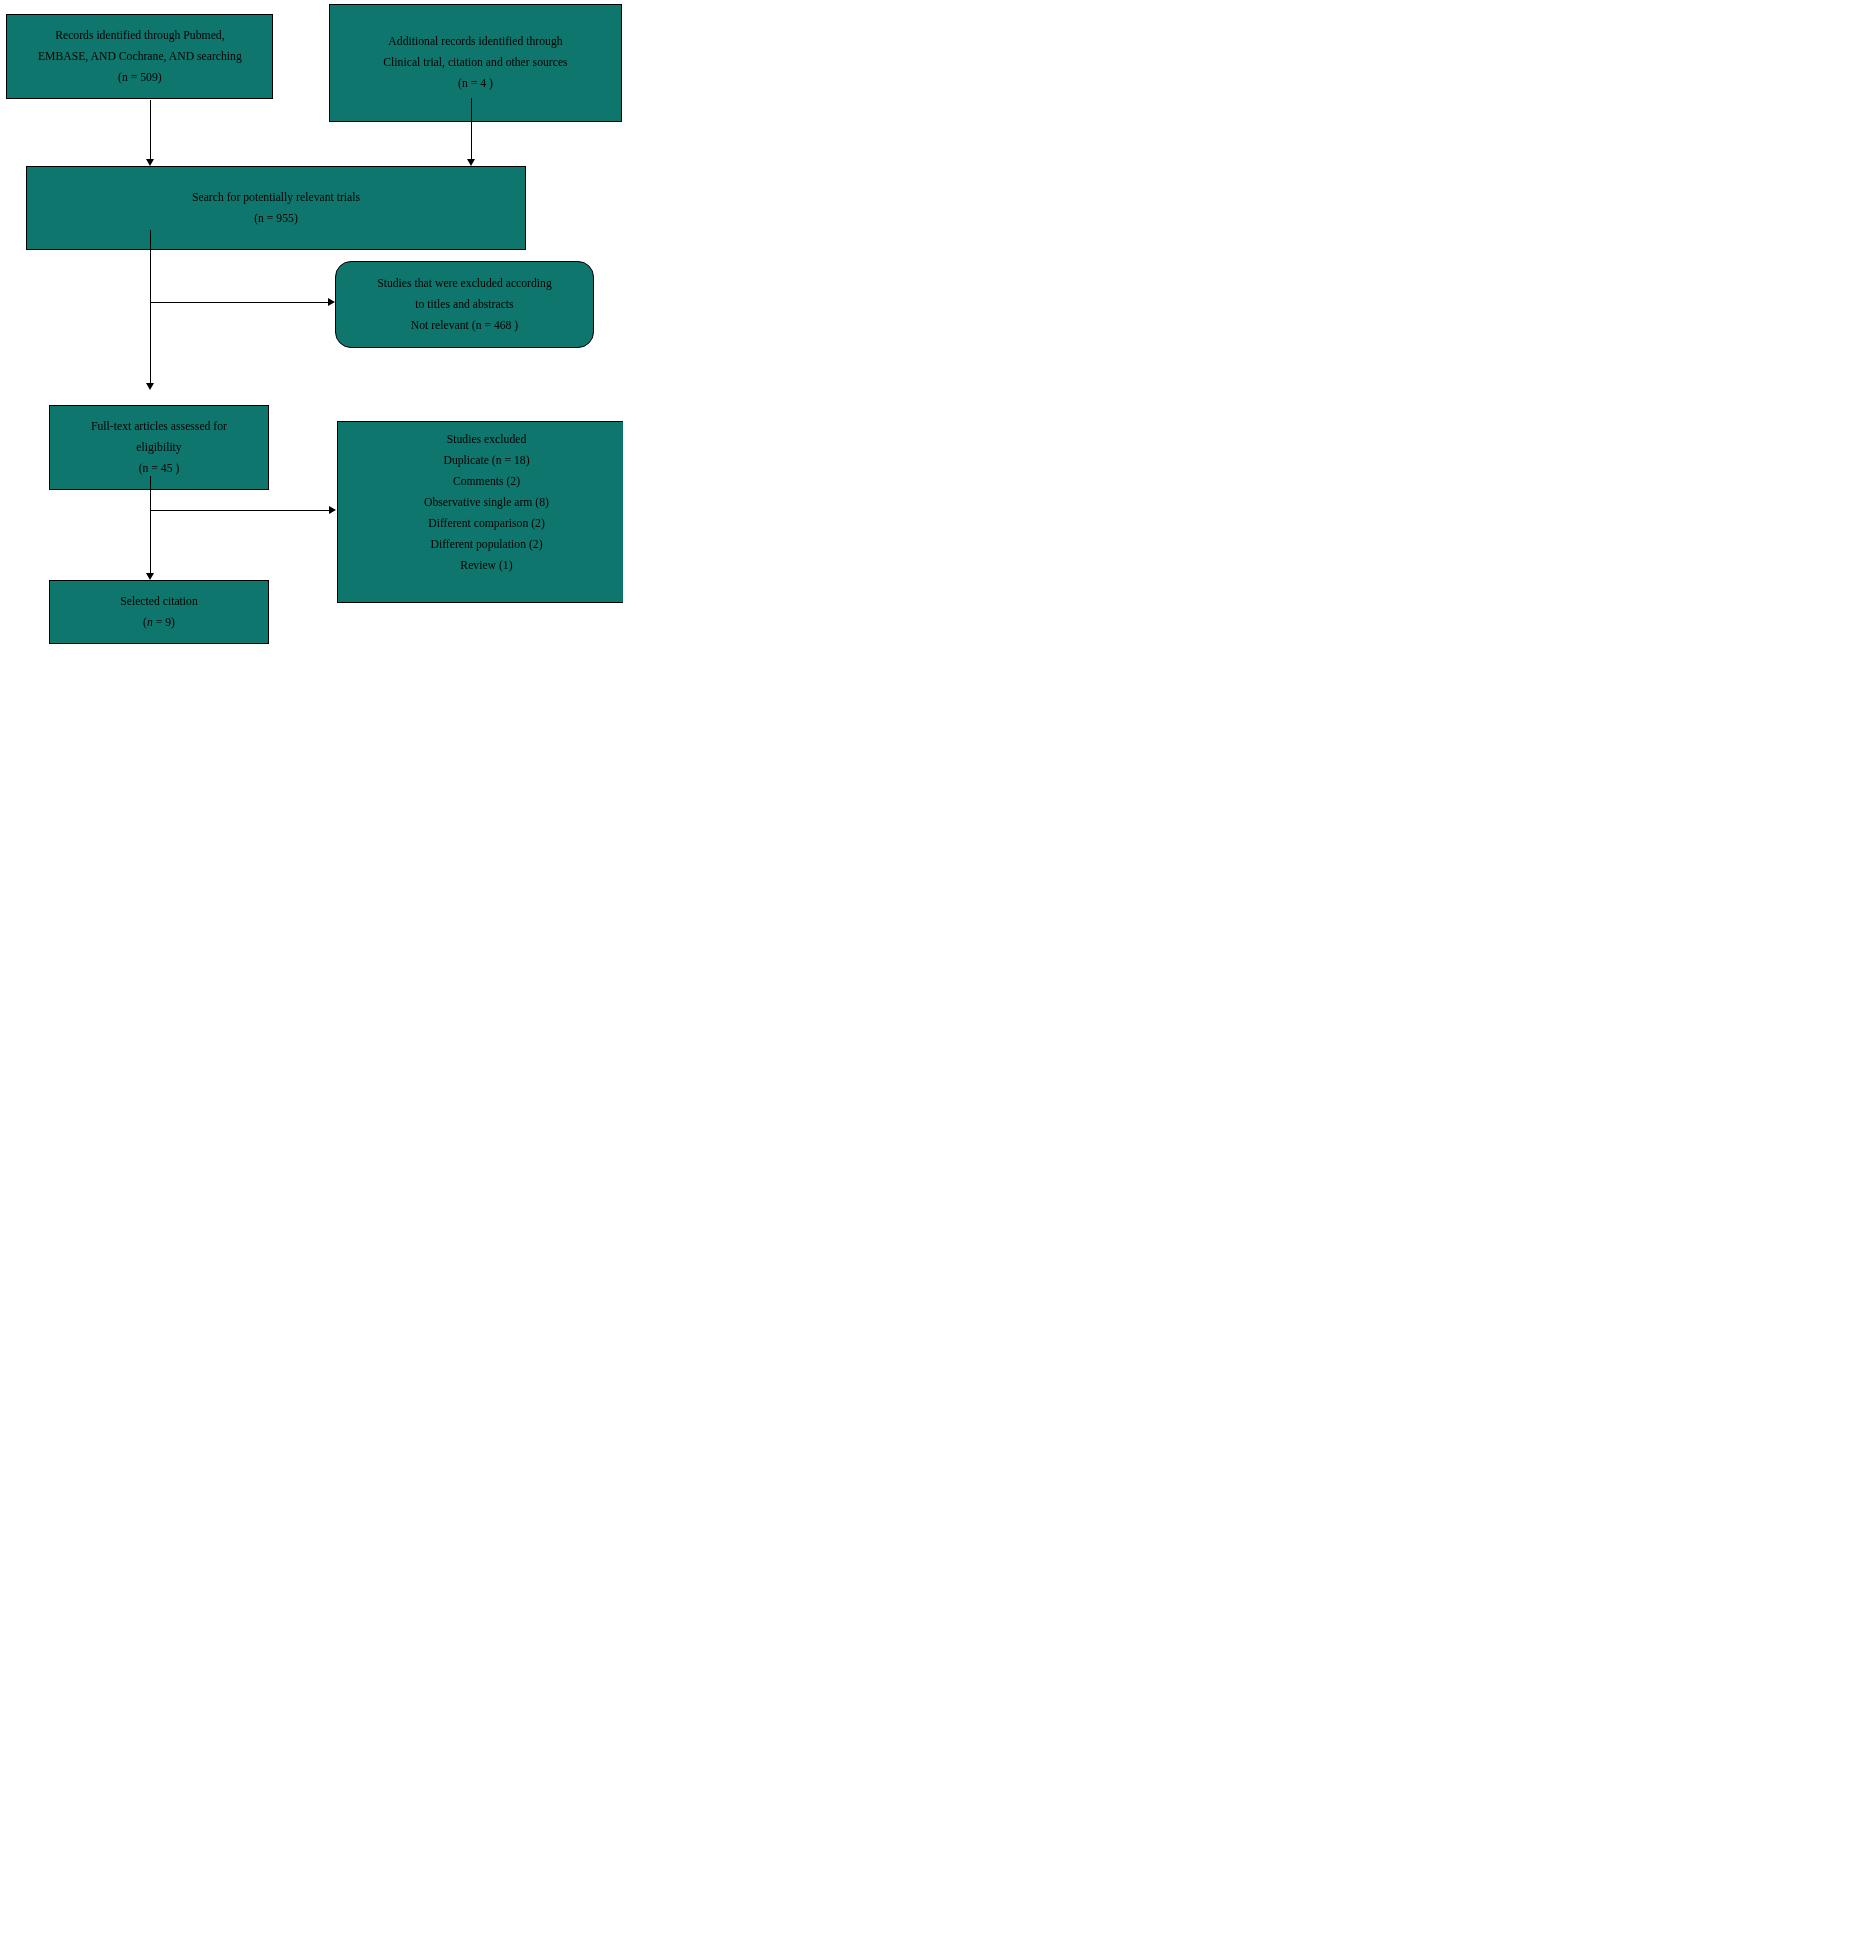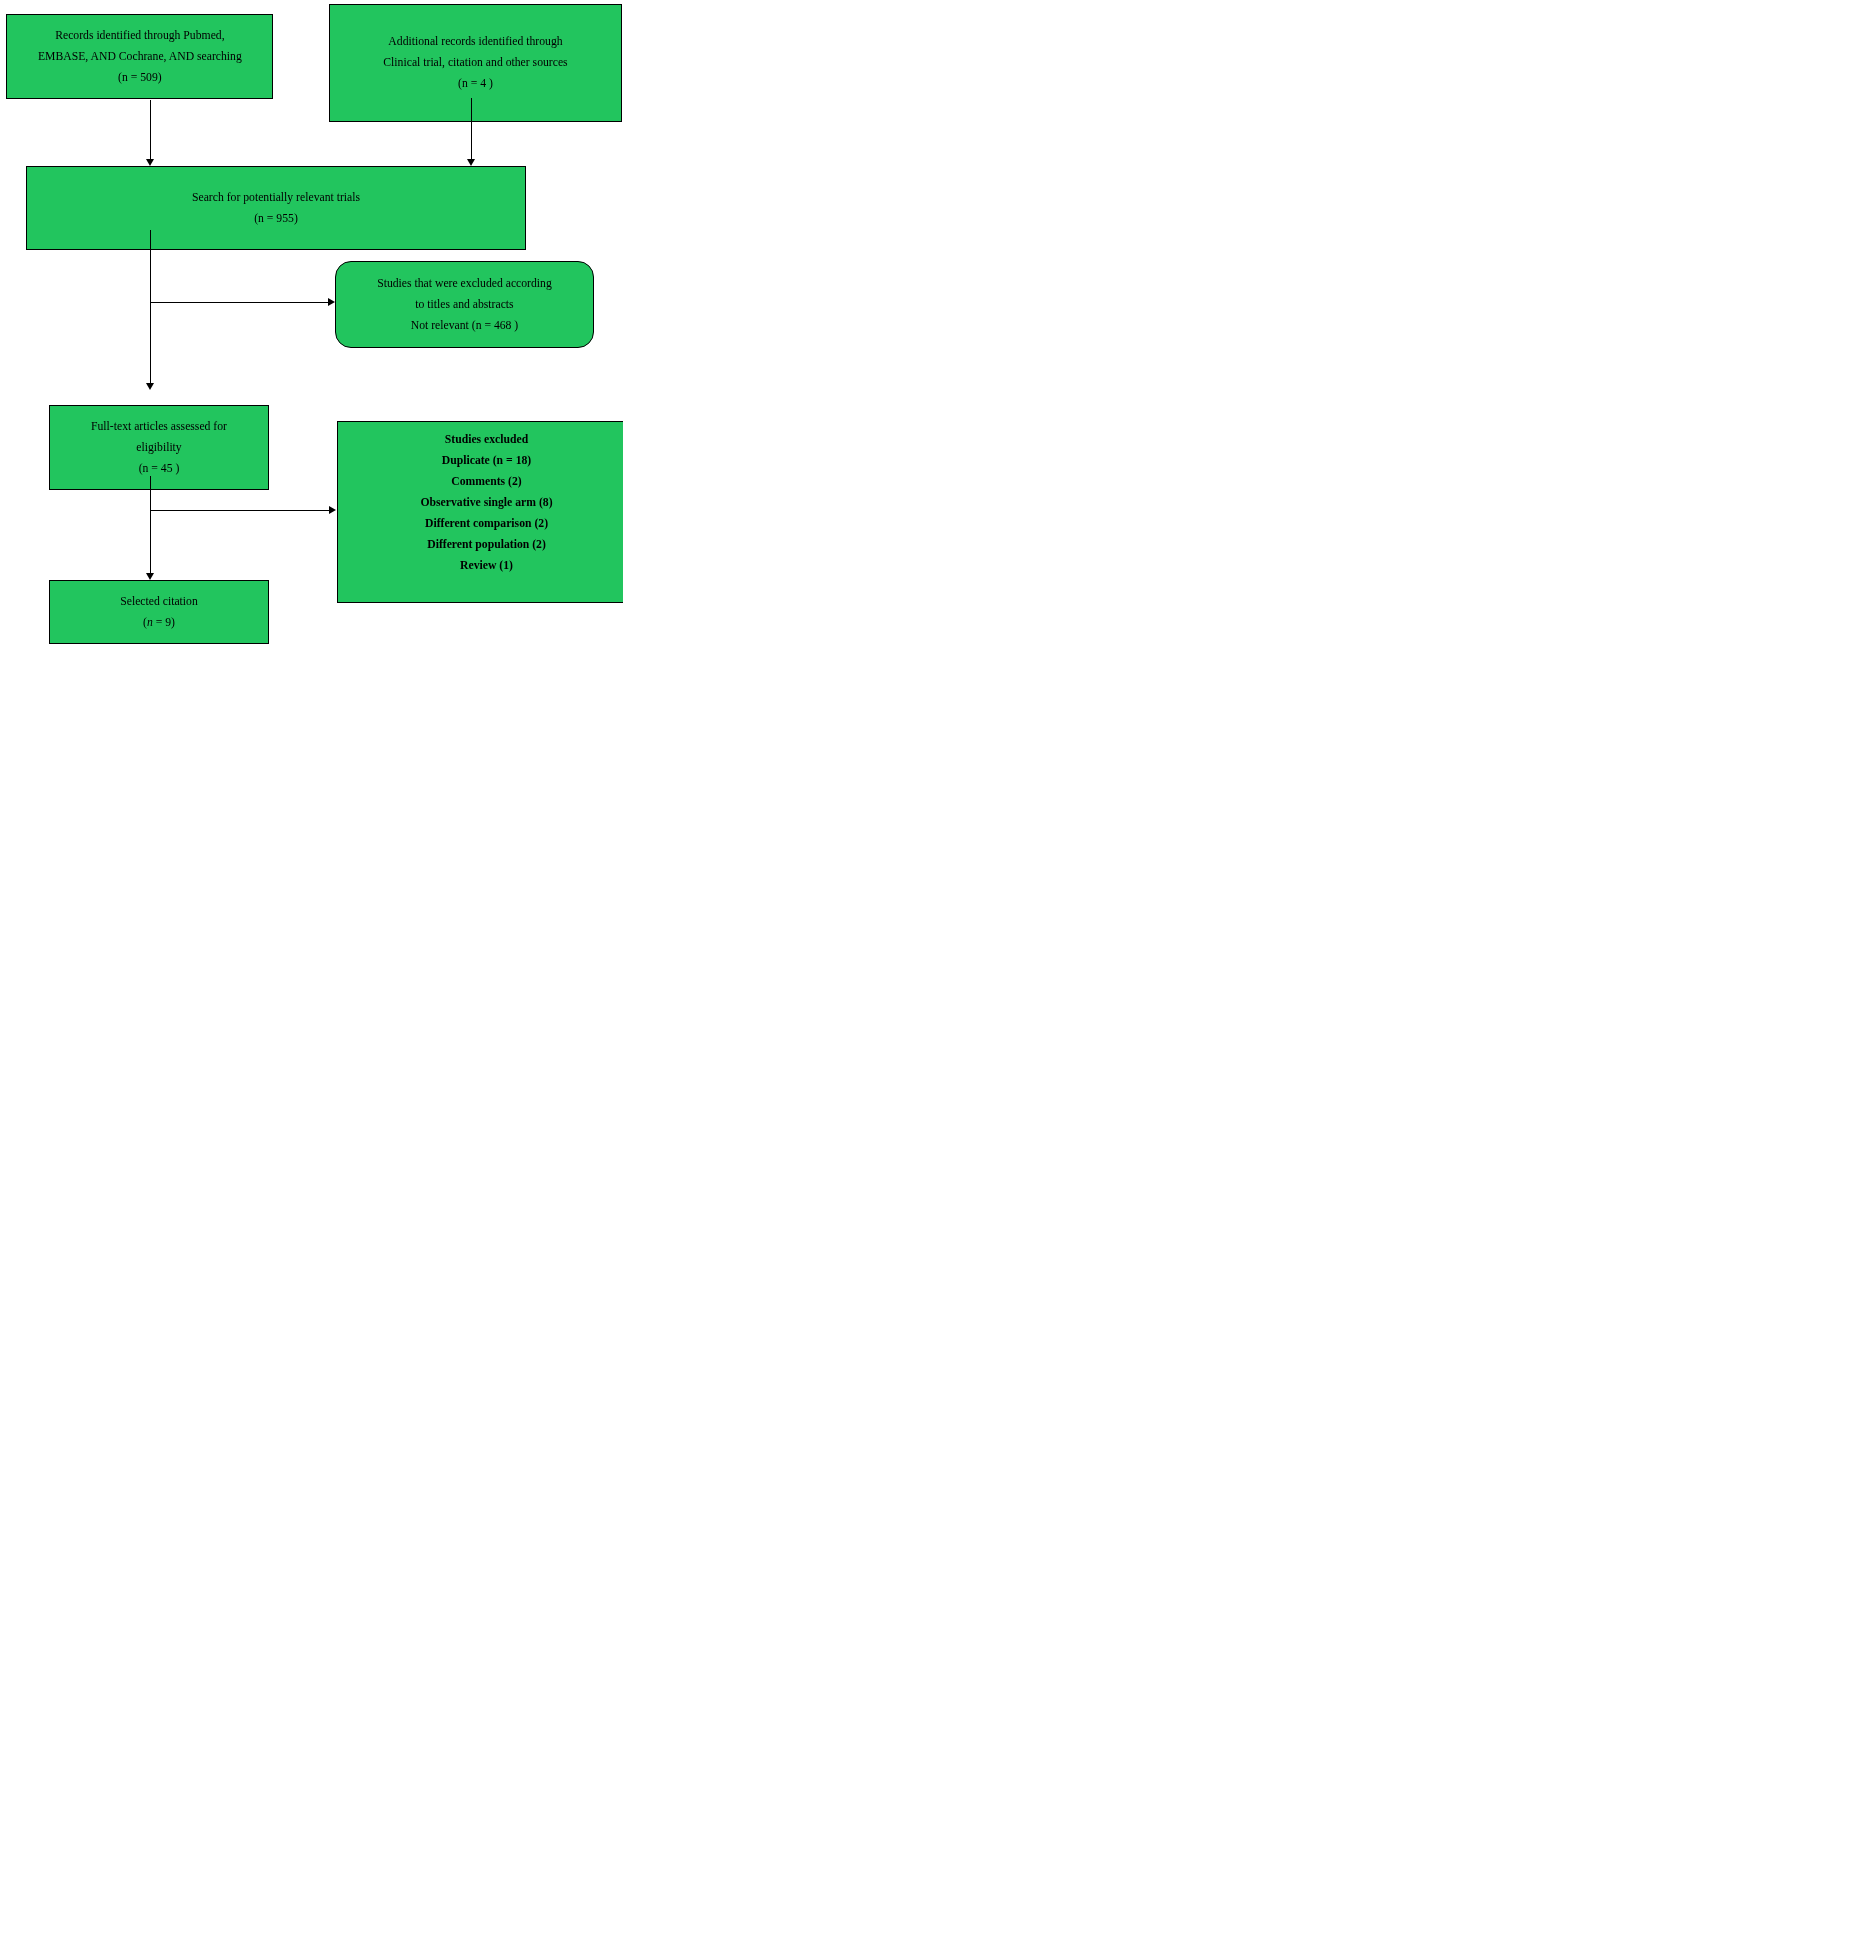--- a/index.html
+++ b/index.html
@@ -1,21 +1,21 @@
 <!DOCTYPE html>
 <html style="font-size:8.5px"><head>
 <meta charset="utf-8">
 <style>
   html,body{margin:0;padding:0;background:#ffffff;}
   .canvas{
     position:relative;width:623px;height:652px;background:#ffffff;
     font-family:"Liberation Serif", serif;color:#000;overflow:hidden;
   }
   .box{
-    position:absolute;box-sizing:border-box;border:1.6px solid #000;background:#22c55e;
+    position:absolute;box-sizing:border-box;border:1.6px solid #000;background:#0f766e;
     display:flex;flex-direction:column;justify-content:center;align-items:center;
     text-align:center;
   }
   .box.top-align{justify-content:flex-start;padding-top:7.4px;}
   .line{font-size:11.7px;line-height:21px;white-space:nowrap;}
   .vline{position:absolute;width:1.1px;background:#000;}
   .hline{position:absolute;height:1.1px;background:#000;}
   .arrow-down{
     position:absolute;width:0;height:0;
     border-left:4.2px solid transparent;border-right:4.2px solid transparent;
@@ -25,21 +25,21 @@
     position:absolute;width:0;height:0;
     border-top:4.2px solid transparent;border-bottom:4.2px solid transparent;
     border-left:7.4px solid #000;
   }
   
   #box-records   {left:6.4px;  top:14.3px;   width:267px; height:85px;}
   #box-additional{left:329px; top:3.7px;    width:293px; height:118px;}
   #box-search    {left:26px;  top:166px;  width:500px; height:84px;}
   #box-excl-ta   {left:335px; top:261px;  width:259px; height:87px;border-radius:16px;}
   #box-fulltext  {left:49px;  top:405px;  width:220px; height:85px;}
-  #box-excl-full {left:337px; top:421px;  width:299px; height:182px;font-weight:bold;}
+  #box-excl-full {left:337px; top:421px;  width:299px; height:182px;}
   #box-selected  {left:49px;  top:580px; width:220px; height:64px;}
   .italic-n{font-style:italic;}
 </style>
 </head>
 <body>
 
 <div class="canvas">
 
   <div class="box" id="box-records">
     <div class="line">Records identified through Pubmed,</div>

